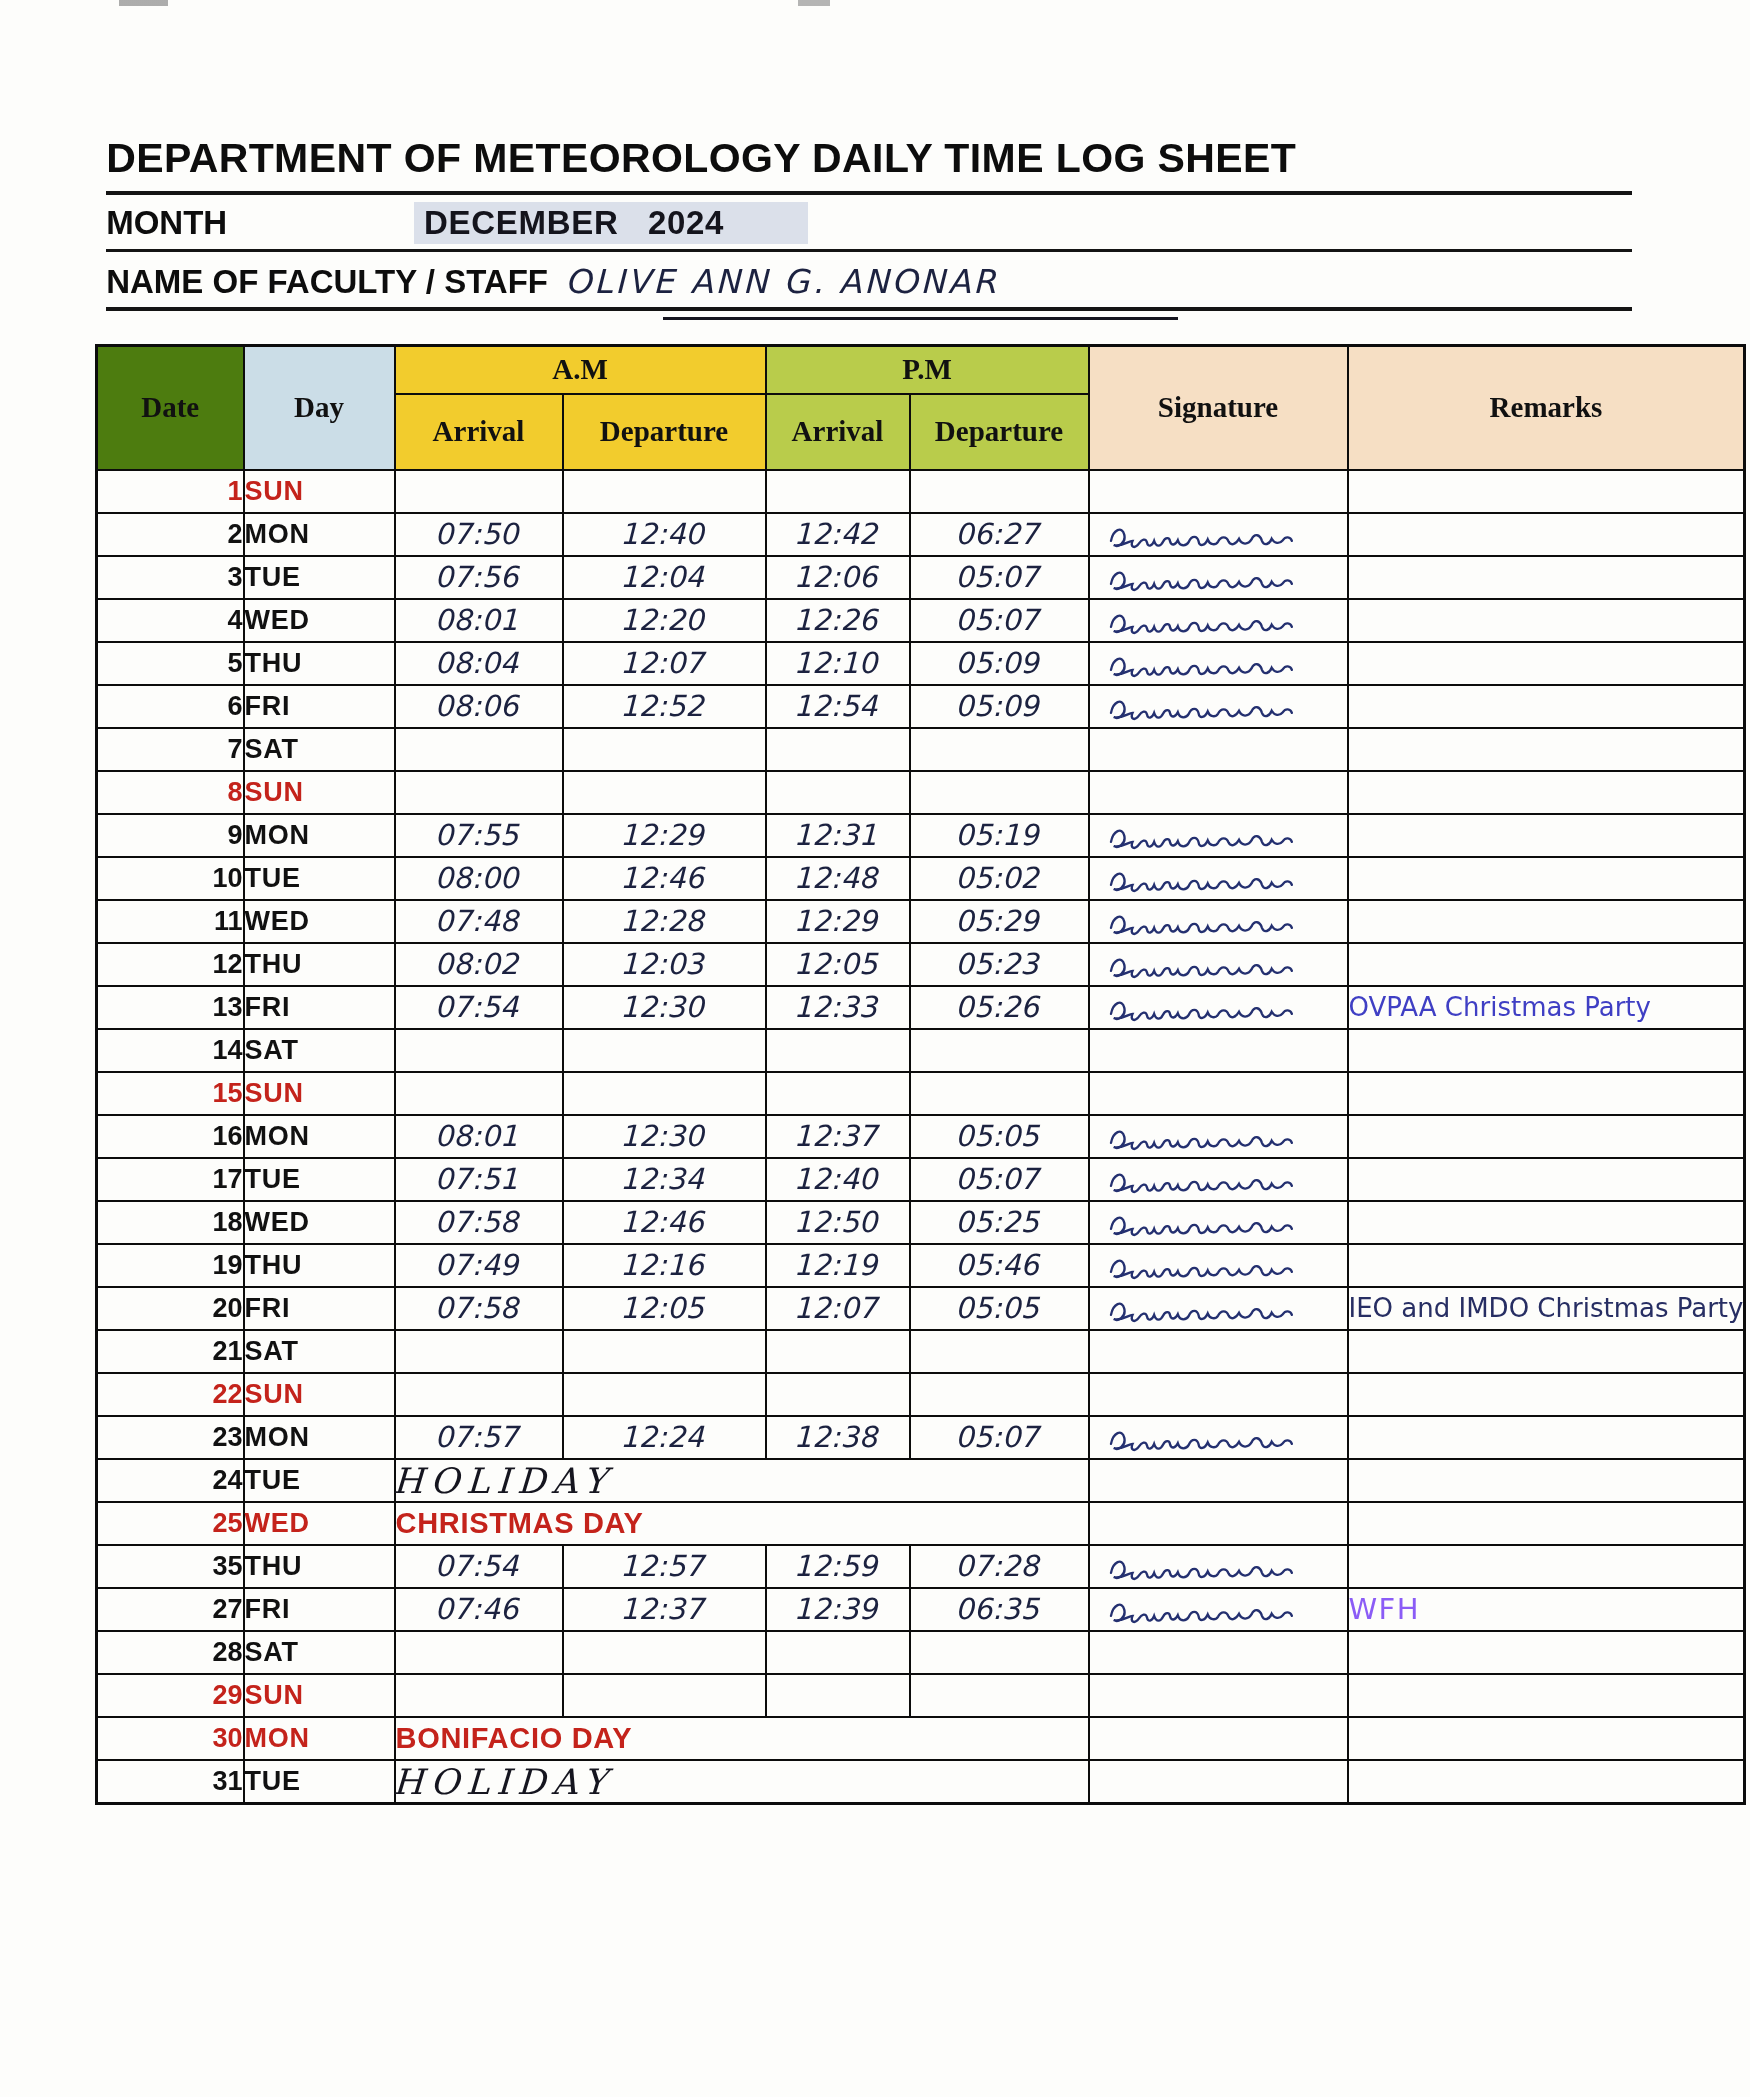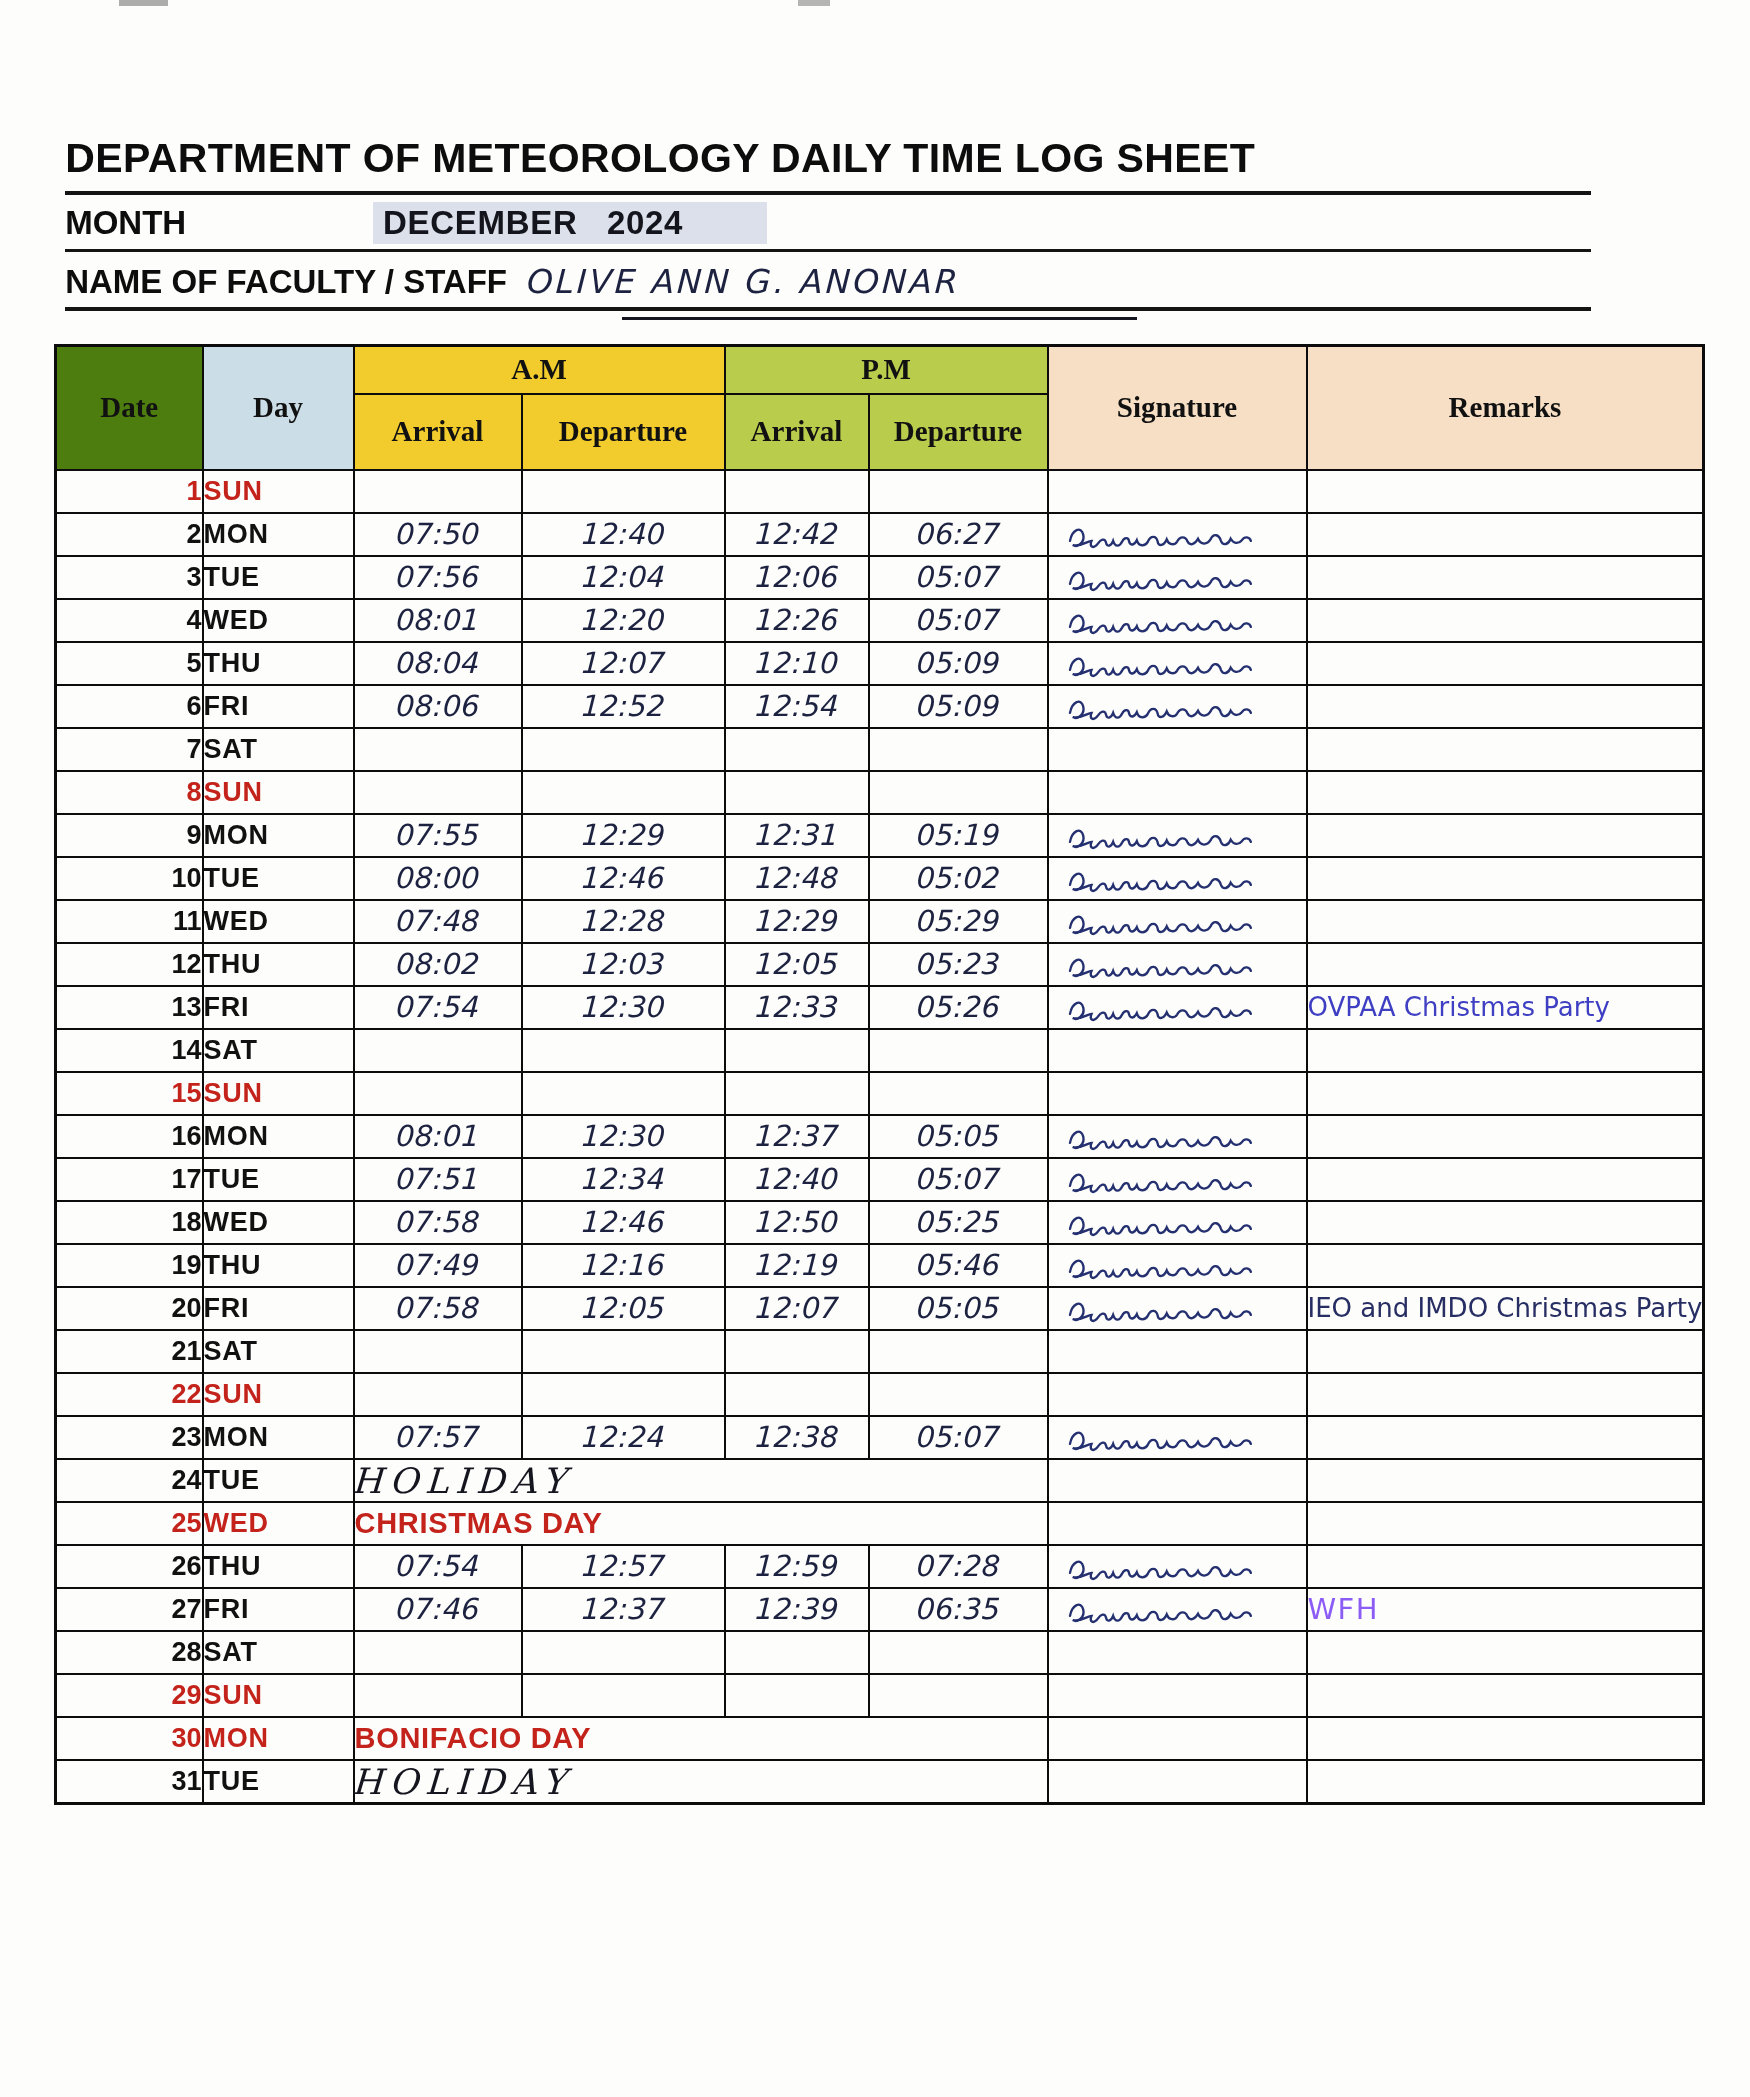--- a/index.html
+++ b/index.html
@@ -15,21 +15,21 @@
     position:absolute;inset:0;
     background:#fdfdfb;
   }
   .scan-edge{
     position:absolute;top:0;left:0;right:0;height:5.6px;
     background:linear-gradient(90deg,
       transparent 0 119px, #6b6b6b 119px 168px, transparent 168px 798px,
       #7a7a7a 798px 830px, transparent 830px);
     opacity:.55;
   }
-  .content{padding:137px 0 0 54px;}
+  .content{padding:137px 0 0 95px;}
   .headings{margin-left:11.2px;width:1526px;}
   .title{
     font-size:41px;font-weight:bold;letter-spacing:0.4px;
     color:#0d0d0d;line-height:1.05;
   }
   .rule{height:3.5px;background:#141414;width:1526px;}
   .title-rule{margin-top:11.2px;}
   .month-line{
     margin-top:7px;display:flex;align-items:center;height:43px;gap:43px;
   }
@@ -470,21 +470,21 @@
             <td class="c-remark"></td>
           </tr>
           <tr>
             <td class="c-date red">25</td>
             <td class="c-day red">WED</td>
             <td class="c-note note-print" colspan="4">CHRISTMAS DAY</td>
             <td class="c-sig"></td>
             <td class="c-remark"></td>
           </tr>
           <tr>
-            <td class="c-date">26</td>
+            <td class="c-date">35</td>
             <td class="c-day">THU</td>
             <td class="c-time hand">07:54</td>
             <td class="c-time hand">12:57</td>
             <td class="c-time hand">12:59</td>
             <td class="c-time hand">07:28</td>
             <td class="c-sig">
               <svg width="210" height="32" viewBox="0 0 300 46">
     <path d="M12 30 c3 -16 16 -22 19 -9 c3 12 -9 19 -15 15 c12 3 21 -6 27 -6 c-4 9 3 12 9 4 c4 -6 10 -9 12 -1 c1 6 7 5 10 -3 c3 9 9 9 13 1 c3 -6 9 -7 10 0 c2 6 7 6 11 -2 c3 10 12 9 16 2 c4 -9 12 -9 14 0 c1 8 9 6 13 -3 c3 8 11 9 15 3 c4 -8 12 -8 15 0 c3 6 10 5 15 -4 c4 9 13 9 18 1 c4 -9 12 -8 15 2 c3 8 11 5 14 -3 c4 7 11 8 16 2 c4 -6 11 -5 13 1" stroke="#243070" stroke-width="3.4" fill="none" stroke-linecap="round"></path>
   </svg>
             </td>

